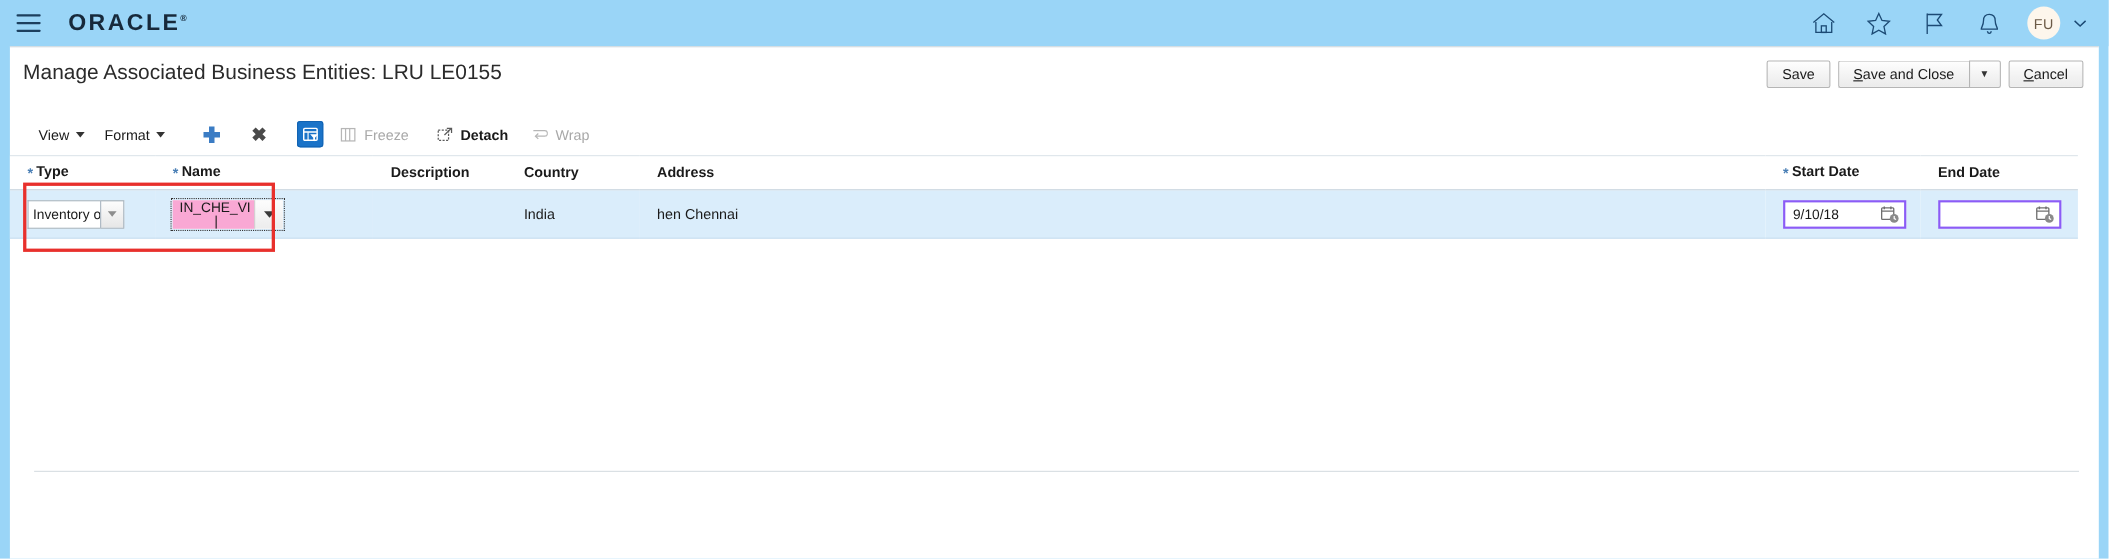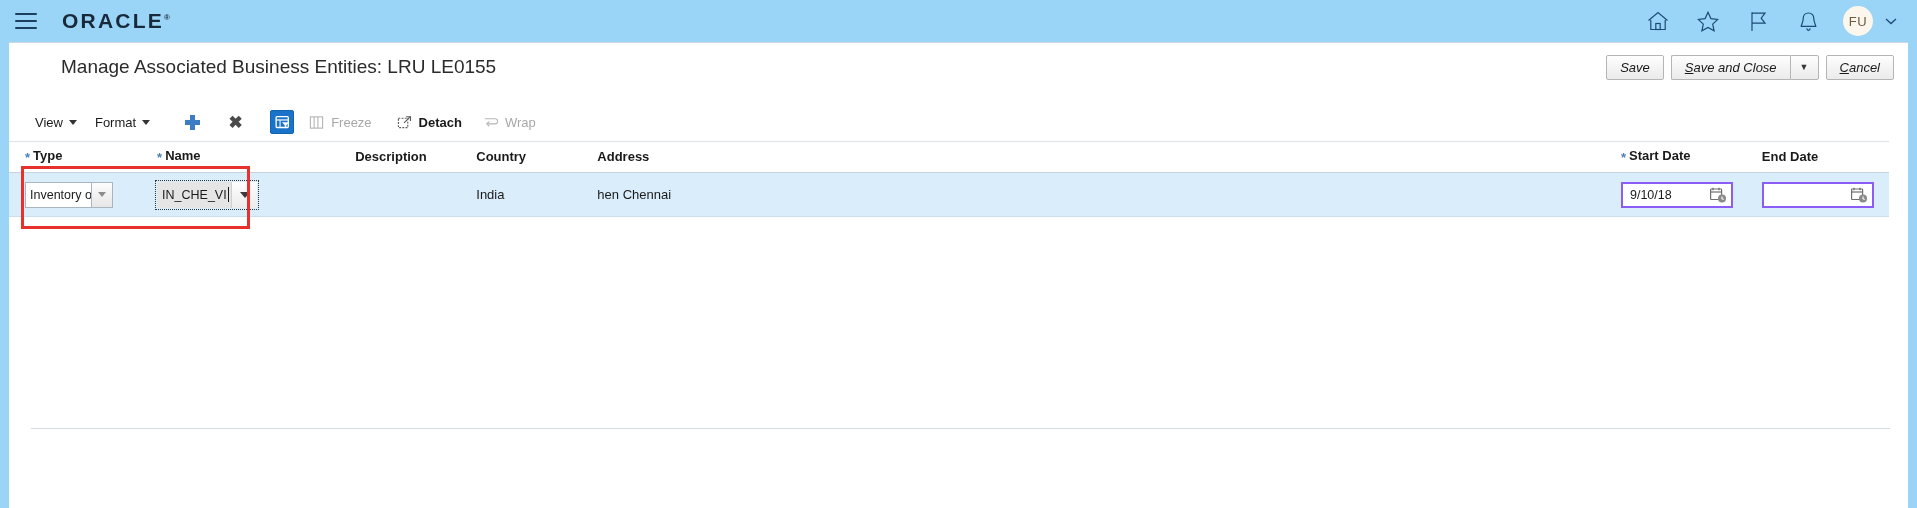--- a/index.html
+++ b/index.html
@@ -101,41 +101,39 @@
     height: 48px;
     display: flex;
     align-items: center;
     padding: 0 14px 0 12px;
   }
   .page-title {
     font-size: 19px;
     color: #2b2b2b;
     font-weight: normal;
     white-space: nowrap;
-    margin-left: 40px;
   }
   .title-actions {
     margin-left: auto;
     display: flex;
     align-items: stretch;
     gap: 7px;
   }
   .btn {
     background: linear-gradient(to bottom, #fefefe 0%, #f4f4f4 50%, #ebebeb 100%);
     border: 1px solid #b5b5b5;
     border-radius: 2px;
     font-size: 13px;
     color: #1a1a1a;
     height: 25px;
     padding: 0 13px;
     display: flex; align-items: center; justify-content: center;
     cursor: pointer;
     white-space: nowrap;
     font-family: "Liberation Sans", sans-serif;
-    font-style: italic;
   }
   .btn u { text-decoration: underline; }
   .split {
     display: flex;
     align-items: stretch;
   }
   .split .btn-main { border-radius: 2px 0 0 2px; border-right: none; }
   .split .btn-arrow {
     border-radius: 0 2px 2px 0;
     padding: 0 9px;
@@ -287,30 +285,31 @@
   .name-field {
     display: inline-flex;
     align-items: stretch;
     height: 26px;
     outline: 1px dotted #333;
     outline-offset: 1px;
     background: #fff;
   }
   .name-input {
     width: 74px;
-    background: #e5e5e5;
+    background: #f9a8d4;
     border: none;
     font-size: 12.5px;
     color: #1a1a1a;
     padding: 0 2px 0 5px;
     display: flex; align-items: center;
     position: relative;
     white-space: nowrap;
     overflow: hidden;
     font-family: "Liberation Sans", sans-serif;
+    flex-direction: column;
   }
   .caret-bar {
     display: inline-block;
     width: 1px; height: 15px;
     background: #1a1a1a;
     margin-left: 1px;
   }
   .name-btn {
     width: 26px;
     background: linear-gradient(to bottom, #fdfdfd, #ececec);

